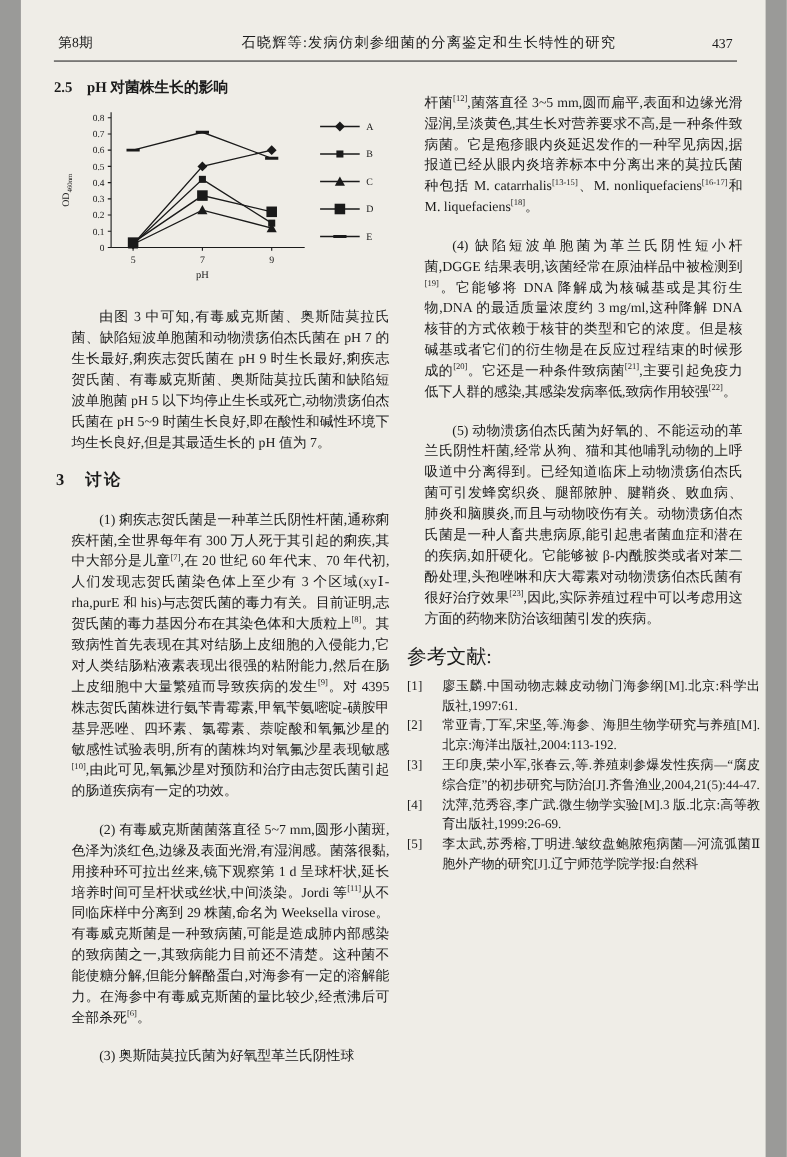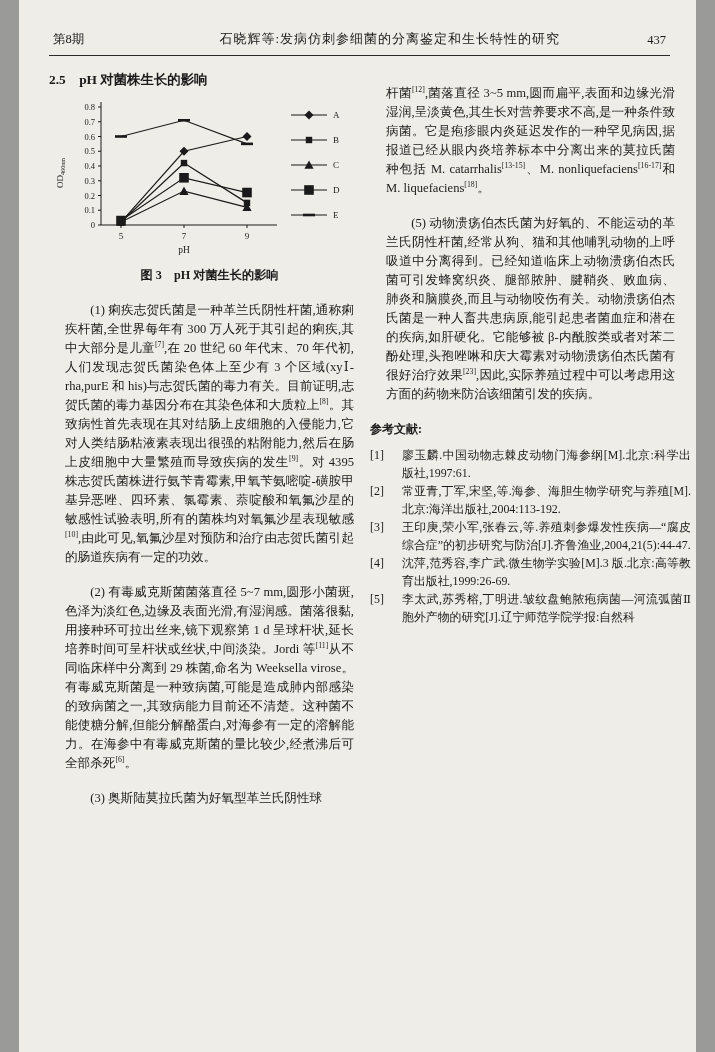--- a/index.html
+++ b/index.html
@@ -25,21 +25,21 @@
   .col{width:321px;flex:none;font-size:12.6px;line-height:19px;text-align:justify;}
   .col-right{line-height:19px;}
   .h-sub{font-size:13.4px;font-weight:bold;margin:2px 0 5px 0;}
   .h-main{font-size:15px;font-weight:bold;margin:12px 0 8px 2px;letter-spacing:2px;}
   p.para{margin:16px;text-indent:2em;}
   p.no-indent{text-indent:0;}
   sup{font-size:0.62em;line-height:0;}
   .fig{margin:8px 0 6px 0;text-align:center;}
   .fig svg{display:block;margin:0 auto;}
   .caption{font-size:12.2px;font-weight:bold;margin-top:3px;}
-  .ref-heading{font-size:12px;font-weight:bold;margin:13px 0 7px 0;}
+  .ref-heading{font-size:18px;font-weight:normal;margin:13px 0 7px 0;}
   .ref-item{display:flex;font-size:11.9px;line-height:18px;text-align:justify;}
   .ref-label{width:32px;flex:none;}
   .ref-text{flex:1;}
 </style>
 </head>
 <body>
 
 <div class="page">
 
   <div class="header">
@@ -112,31 +112,33 @@
             <rect x="255.2" y="88.2" width="9.6" height="9.6" fill="#1a1a1a"></rect>
             <text x="284" y="96" font-size="9" fill="#1a1a1a">D</text>
             <polyline points="72,39.500000000000014 135,23.275000000000006 198,46.875" fill="none" stroke="#1a1a1a" stroke-width="1.2"></polyline>
             <line x1="66" y1="39.500000000000014" x2="78" y2="39.500000000000014" stroke="#1a1a1a" stroke-width="2.6"></line>
             <line x1="129" y1="23.275000000000006" x2="141" y2="23.275000000000006" stroke="#1a1a1a" stroke-width="2.6"></line>
             <line x1="192" y1="46.875" x2="204" y2="46.875" stroke="#1a1a1a" stroke-width="2.6"></line>
             <line x1="242" y1="118" x2="278" y2="118" stroke="#1a1a1a" stroke-width="1.2"></line>
             <line x1="254" y1="118" x2="266" y2="118" stroke="#1a1a1a" stroke-width="2.6"></line>
             <text x="284" y="121" font-size="9" fill="#1a1a1a">E</text>
           </svg>
-        <figcaption class="caption">图 3　pH 对菌生长的影响</figcaption>
       </figure>
 
+      <p class="para">由图 3 中可知,有毒威克斯菌、奥斯陆莫拉氏菌、缺陷短波单胞菌和动物溃疡伯杰氏菌在 pH 7 的生长最好,痢疾志贺氏菌在 pH 9 时生长最好,痢疾志贺氏菌、有毒威克斯菌、奥斯陆莫拉氏菌和缺陷短波单胞菌 pH 5 以下均停止生长或死亡,动物溃疡伯杰氏菌在 pH 5~9 时菌生长良好,即在酸性和碱性环境下均生长良好,但是其最适生长的 pH 值为 7。</p>
 
+      <div class="h-main">3　讨论</div>
       <p class="para">(1) 痢疾志贺氏菌是一种革兰氏阴性杆菌,通称痢疾杆菌,全世界每年有 300 万人死于其引起的痢疾,其中大部分是儿童<sup>[7]</sup>,在 20 世纪 60 年代末、70 年代初,人们发现志贺氏菌染色体上至少有 3 个区域(xyⅠ-rha,purE 和 his)与志贺氏菌的毒力有关。目前证明,志贺氏菌的毒力基因分布在其染色体和大质粒上<sup>[8]</sup>。其致病性首先表现在其对结肠上皮细胞的入侵能力,它对人类结肠粘液素表现出很强的粘附能力,然后在肠上皮细胞中大量繁殖而导致疾病的发生<sup>[9]</sup>。对 4395 株志贺氏菌株进行氨苄青霉素,甲氧苄氨嘧啶-磺胺甲基异恶唑、四环素、氯霉素、萘啶酸和氧氟沙星的敏感性试验表明,所有的菌株均对氧氟沙星表现敏感<sup>[10]</sup>,由此可见,氧氟沙星对预防和治疗由志贺氏菌引起的肠道疾病有一定的功效。</p>
       <p class="para">(2) 有毒威克斯菌菌落直径 5~7 mm,圆形小菌斑,色泽为淡红色,边缘及表面光滑,有湿润感。菌落很黏,用接种环可拉出丝来,镜下观察第 1 d 呈球杆状,延长培养时间可呈杆状或丝状,中间淡染。Jordi 等<sup>[11]</sup>从不同临床样中分离到 29 株菌,命名为 Weeksella virose。有毒威克斯菌是一种致病菌,可能是造成肺内部感染的致病菌之一,其致病能力目前还不清楚。这种菌不能使糖分解,但能分解酪蛋白,对海参有一定的溶解能力。在海参中有毒威克斯菌的量比较少,经煮沸后可全部杀死<sup>[6]</sup>。</p>
       <p class="para">(3) 奥斯陆莫拉氏菌为好氧型革兰氏阴性球</p>
     </div>
 
     <div class="col col-right">
       <p class="para no-indent">杆菌<sup>[12]</sup>,菌落直径 3~5 mm,圆而扁平,表面和边缘光滑湿润,呈淡黄色,其生长对营养要求不高,是一种条件致病菌。它是疱疹眼内炎延迟发作的一种罕见病因,据报道已经从眼内炎培养标本中分离出来的莫拉氏菌种包括 M. catarrhalis<sup>[13-15]</sup>、M. nonliquefaciens<sup>[16-17]</sup>和 M. liquefaciens<sup>[18]</sup>。</p>
+      <p class="para">(4) 缺陷短波单胞菌为革兰氏阴性短小杆菌,DGGE 结果表明,该菌经常在原油样品中被检测到<sup>[19]</sup>。它能够将 DNA 降解成为核碱基或是其衍生物,DNA 的最适质量浓度约 3 mg/ml,这种降解 DNA 核苷的方式依赖于核苷的类型和它的浓度。但是核碱基或者它们的衍生物是在反应过程结束的时候形成的<sup>[20]</sup>。它还是一种条件致病菌<sup>[21]</sup>,主要引起免疫力低下人群的感染,其感染发病率低,致病作用较强<sup>[22]</sup>。</p>
       <p class="para">(5) 动物溃疡伯杰氏菌为好氧的、不能运动的革兰氏阴性杆菌,经常从狗、猫和其他哺乳动物的上呼吸道中分离得到。已经知道临床上动物溃疡伯杰氏菌可引发蜂窝织炎、腿部脓肿、腱鞘炎、败血病、肺炎和脑膜炎,而且与动物咬伤有关。动物溃疡伯杰氏菌是一种人畜共患病原,能引起患者菌血症和潜在的疾病,如肝硬化。它能够被 β-内酰胺类或者对苯二酚处理,头孢唑啉和庆大霉素对动物溃疡伯杰氏菌有很好治疗效果<sup>[23]</sup>,因此,实际养殖过程中可以考虑用这方面的药物来防治该细菌引发的疾病。</p>
 
       <div class="ref-heading">参考文献:</div>
       <div class="ref-list">
         <div class="ref-item">
           <span class="ref-label">[1]</span>
           <span class="ref-text">廖玉麟.中国动物志棘皮动物门海参纲[M].北京:科学出版社,1997:61.</span>
         </div>
         <div class="ref-item">
           <span class="ref-label">[2]</span>

